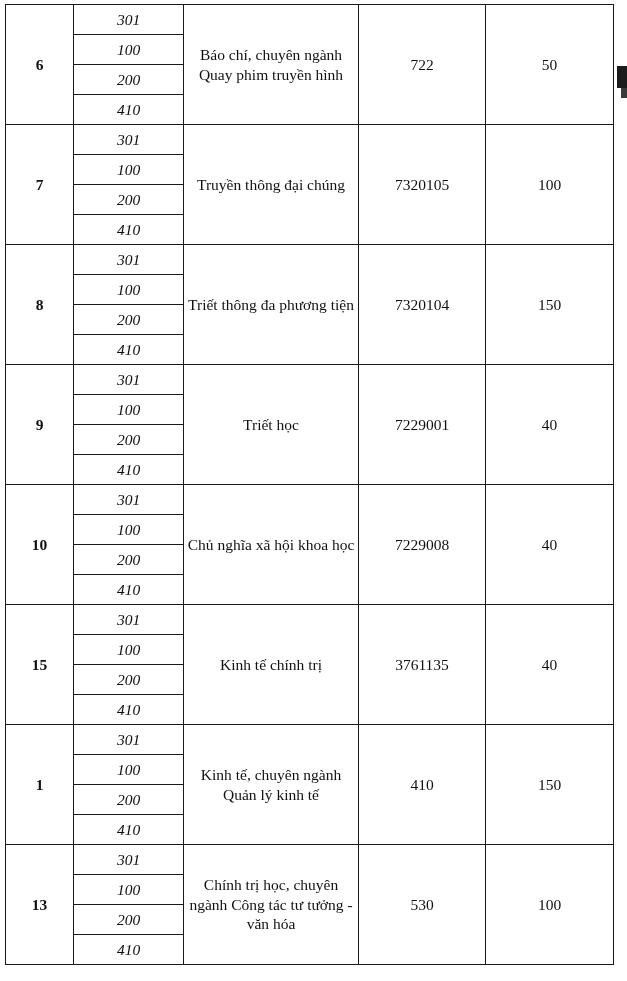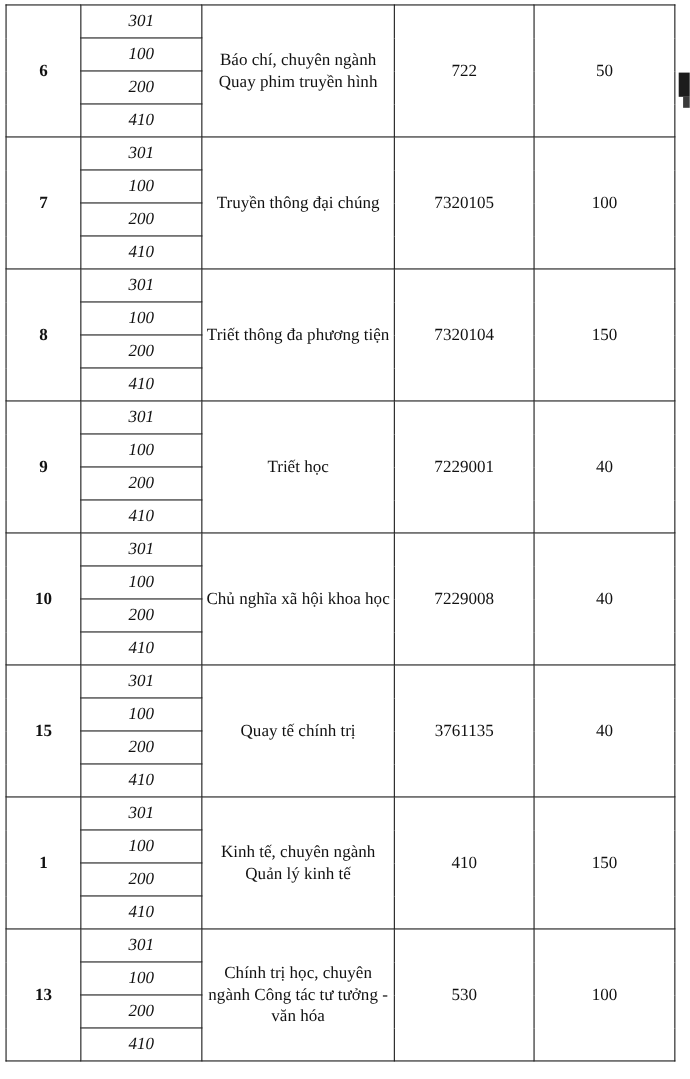--- a/index.html
+++ b/index.html
@@ -177,21 +177,21 @@
       <tr>
         <td class="subcode">200</td>
       </tr>
       <tr>
         <td class="subcode">410</td>
       </tr>
 
       <tr>
         <td class="stt" rowspan="4">15</td>
         <td class="subcode">301</td>
-        <td class="name" rowspan="4">Quay tế chính trị</td>
+        <td class="name" rowspan="4">Kinh tế chính trị</td>
         <td class="major" rowspan="4">3761135</td>
         <td class="quota" rowspan="4">40</td>
       </tr>
       <tr>
         <td class="subcode">100</td>
       </tr>
       <tr>
         <td class="subcode">200</td>
       </tr>
       <tr>

